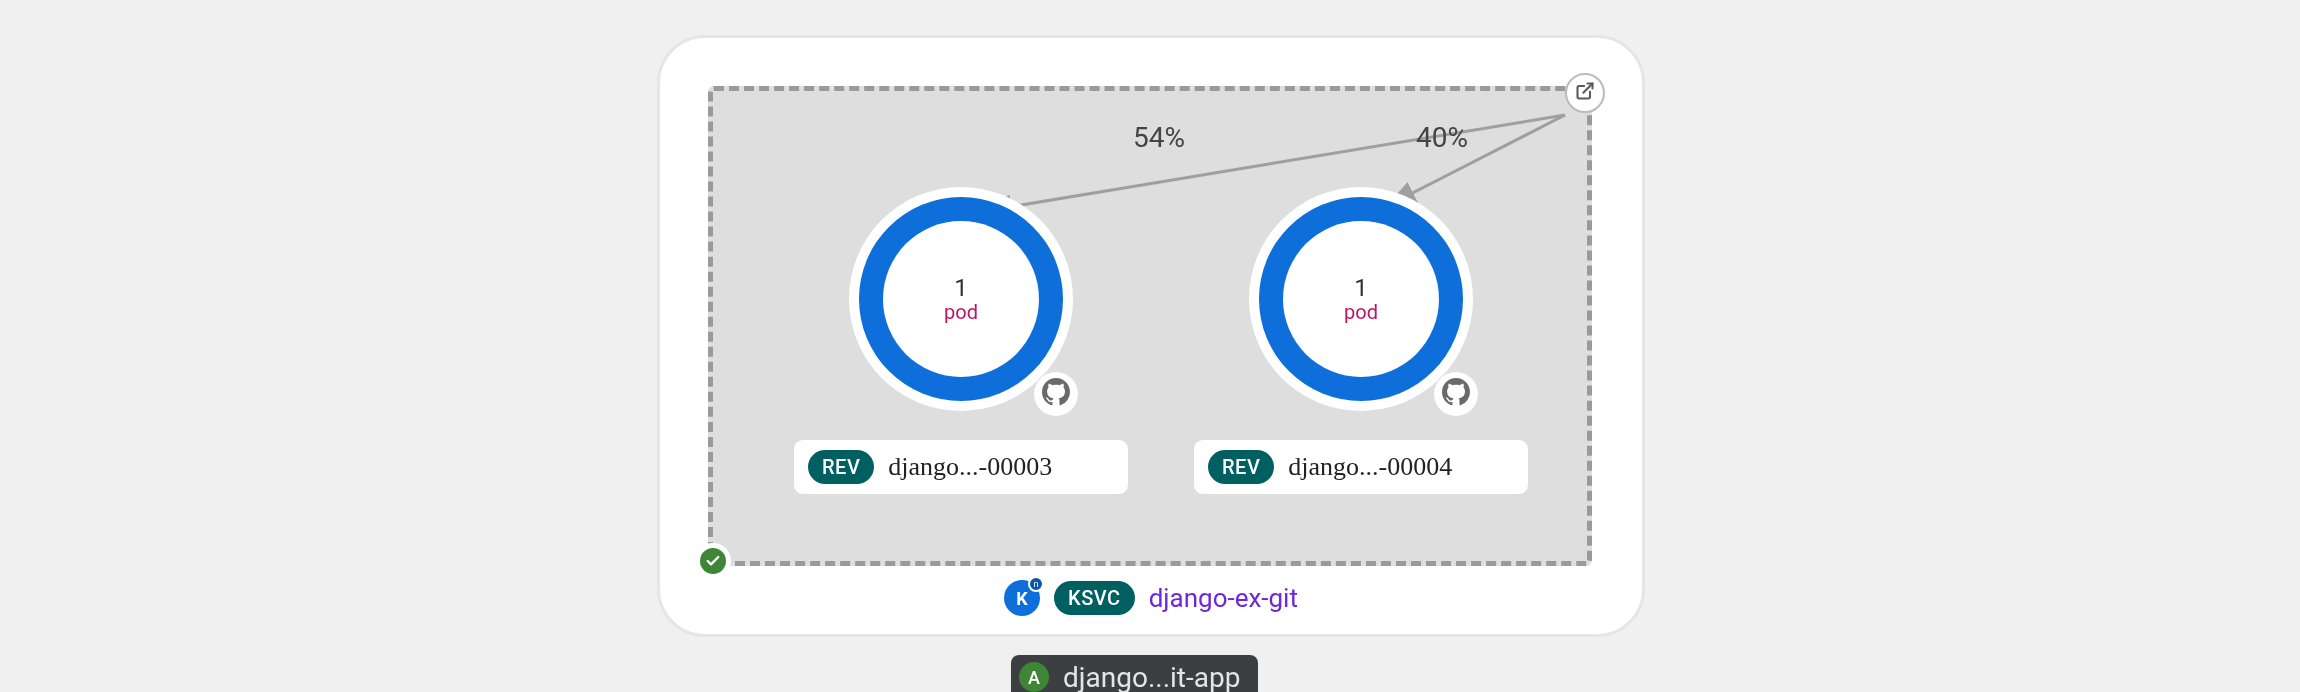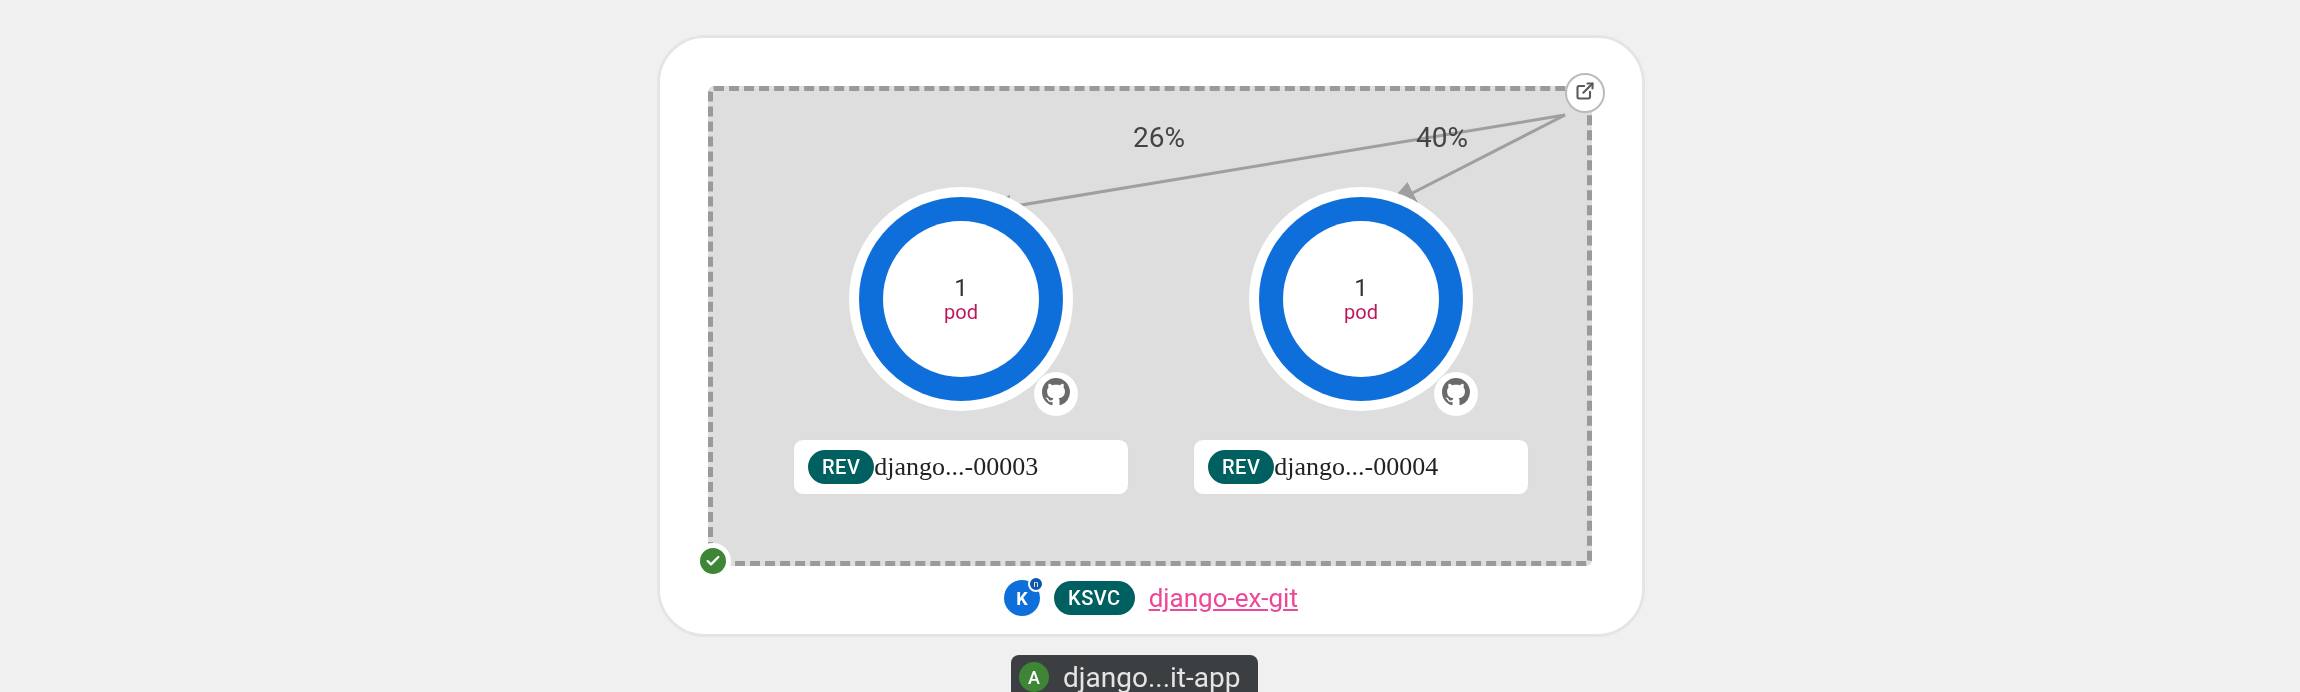--- a/index.html
+++ b/index.html
@@ -116,20 +116,21 @@
   }
   .rev-chip-row {
     margin-top: 28px;
     background: #fff;
     border: 1px solid #ddd;
     border-radius: 10px;
     height: 56px;
     display: flex;
     align-items: center;
     padding: 0 14px;
+    gap: 14px;
     width: 336px;
     margin-left: auto; margin-right: auto;
   }
   .badge-pill {
     display: inline-flex;
     align-items: center;
     justify-content: center;
     border-radius: 999px;
     font-size: 20px;
     font-weight: 500;
@@ -155,21 +156,21 @@
     display: flex; align-items: center; justify-content: center;
     position: relative;
   }
   .kn-icon-sup {
     position: absolute; top: -4px; right: -4px;
     width: 16px; height: 16px; border-radius: 50%;
     background: #0b57aa; border: 2px solid #fff;
     display:flex; align-items:center; justify-content:center;
     font-size: 9px; color:#fff;
   }
-  .ksvc-name { font-size: 26px; color: #ec4899; text-decoration: underline; }
+  .ksvc-name { font-size: 26px; color: #6d28d9; }
   .app-chip {
     position: absolute;
     left: 1011px;
     top: 655px;
     height: 44px;
     background: #3c3f42;
     border-radius: 8px;
     display: flex;
     align-items: center;
     padding: 0 18px 0 8px;
@@ -211,21 +212,21 @@
     <svg class="arrows-svg" viewBox="0 0 884 480" preserveAspectRatio="none">
       <defs>
         <marker id="arrowhead" markerWidth="10" markerHeight="8" refX="9" refY="4" orient="auto">
           <polygon points="0 0, 10 4, 0 8" fill="#9f9f9f"></polygon>
         </marker>
       </defs>
       <line x1="852" y1="24" x2="272" y2="120" stroke="#9f9f9f" stroke-width="3" marker-end="url(#arrowhead)"></line>
       <line x1="852" y1="24" x2="676" y2="114" stroke="#9f9f9f" stroke-width="3" marker-end="url(#arrowhead)"></line>
     </svg>
 
-    <div class="traffic-label" style="left:420px; top:30px;">26%</div>
+    <div class="traffic-label" style="left:420px; top:30px;">54%</div>
     <div class="traffic-label" style="left:703px; top:30px;">40%</div>
 
     <div class="pod-node left">
       <div class="donut-wrap">
         <div class="donut-outer">
           <div class="donut-ring">
             <div class="donut-hole">
               <div class="pod-count">1</div>
               <div class="pod-unit">pod</div>
             </div>

